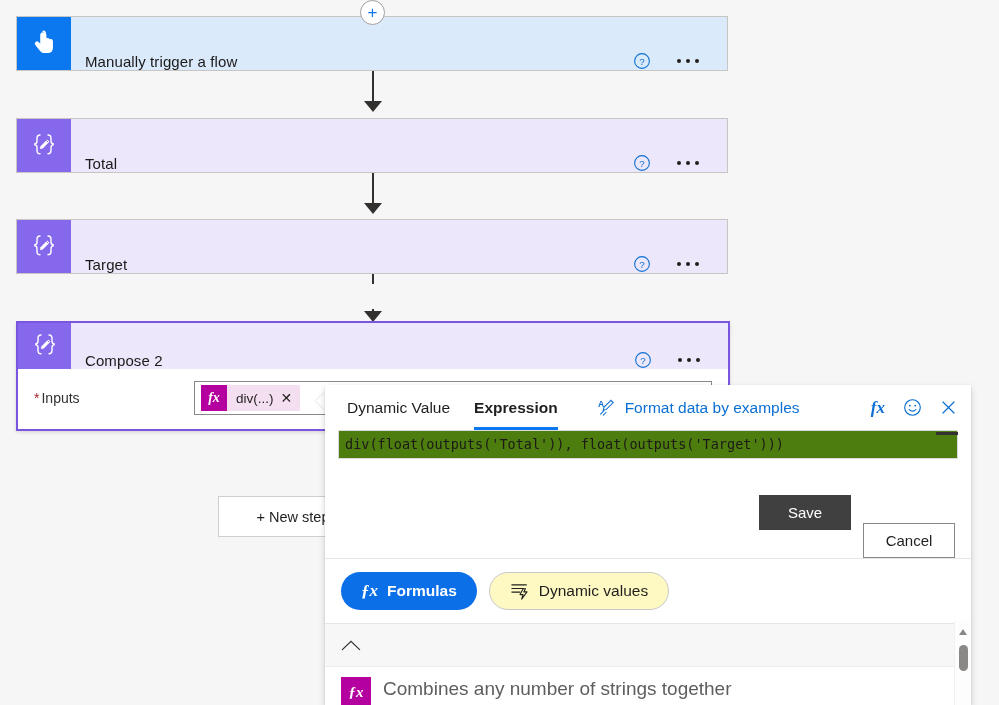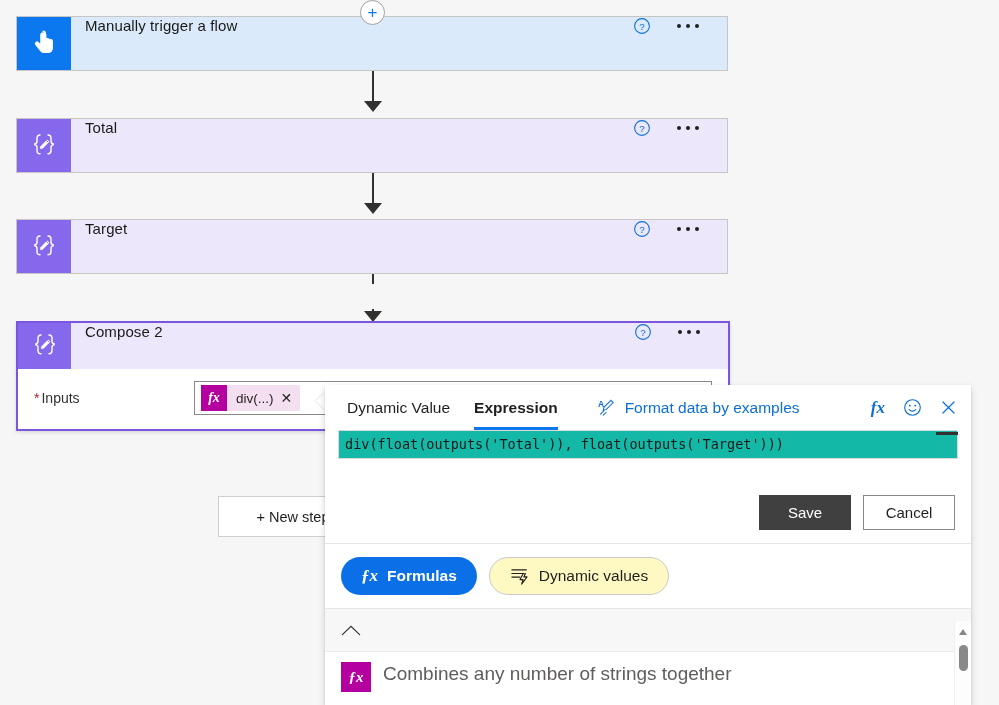--- a/index.html
+++ b/index.html
@@ -38,21 +38,21 @@
     width: 54px;
     flex: 0 0 54px;
     display: flex;
     align-items: center;
     justify-content: center;
     color: #ffffff;
   }
   .card-body {
     flex: 1 1 auto;
     display: flex;
-    align-items: flex-start;
+    align-items: flex-end;
     padding-left: 14px;
     padding-right: 8px;
     min-width: 0;
   }
   .card-title {
     flex: 1 1 auto;
     font-size: 15px;
     color: #1b1a19;
     letter-spacing: .1px;
     white-space: nowrap;
@@ -302,21 +302,21 @@
   }
 
   
   .expr-area {
     position: relative;
     flex: 0 0 auto;
     padding: 0 13px;
   }
   #expression-input {
     border: 1px solid #dadada;
-    background: #14b8a6;
+    background: #4d7c0f;
     min-height: 28px;
     padding: 5px 8px 6px 6px;
     font-family: "DejaVu Sans Mono", monospace;
     font-size: 13.5px;
     color: #1b1a19;
     white-space: nowrap;
     overflow: hidden;
     box-sizing: border-box;
   }
   #resize-grip {
@@ -347,20 +347,21 @@
     font-family: "Liberation Sans", sans-serif;
   }
   .btn-primary {
     background: #404040;
     color: #fff;
   }
   .btn-secondary {
     background: #fff;
     color: #201f1e;
     border-color: #8a8886;
+    margin-top: 28px;
   }
 
   .pill-row {
     flex: 0 0 64px;
     display: flex;
     align-items: center;
     gap: 12px;
     padding: 0 16px;
     border-bottom: 1px solid #e6e6e6;
   }

